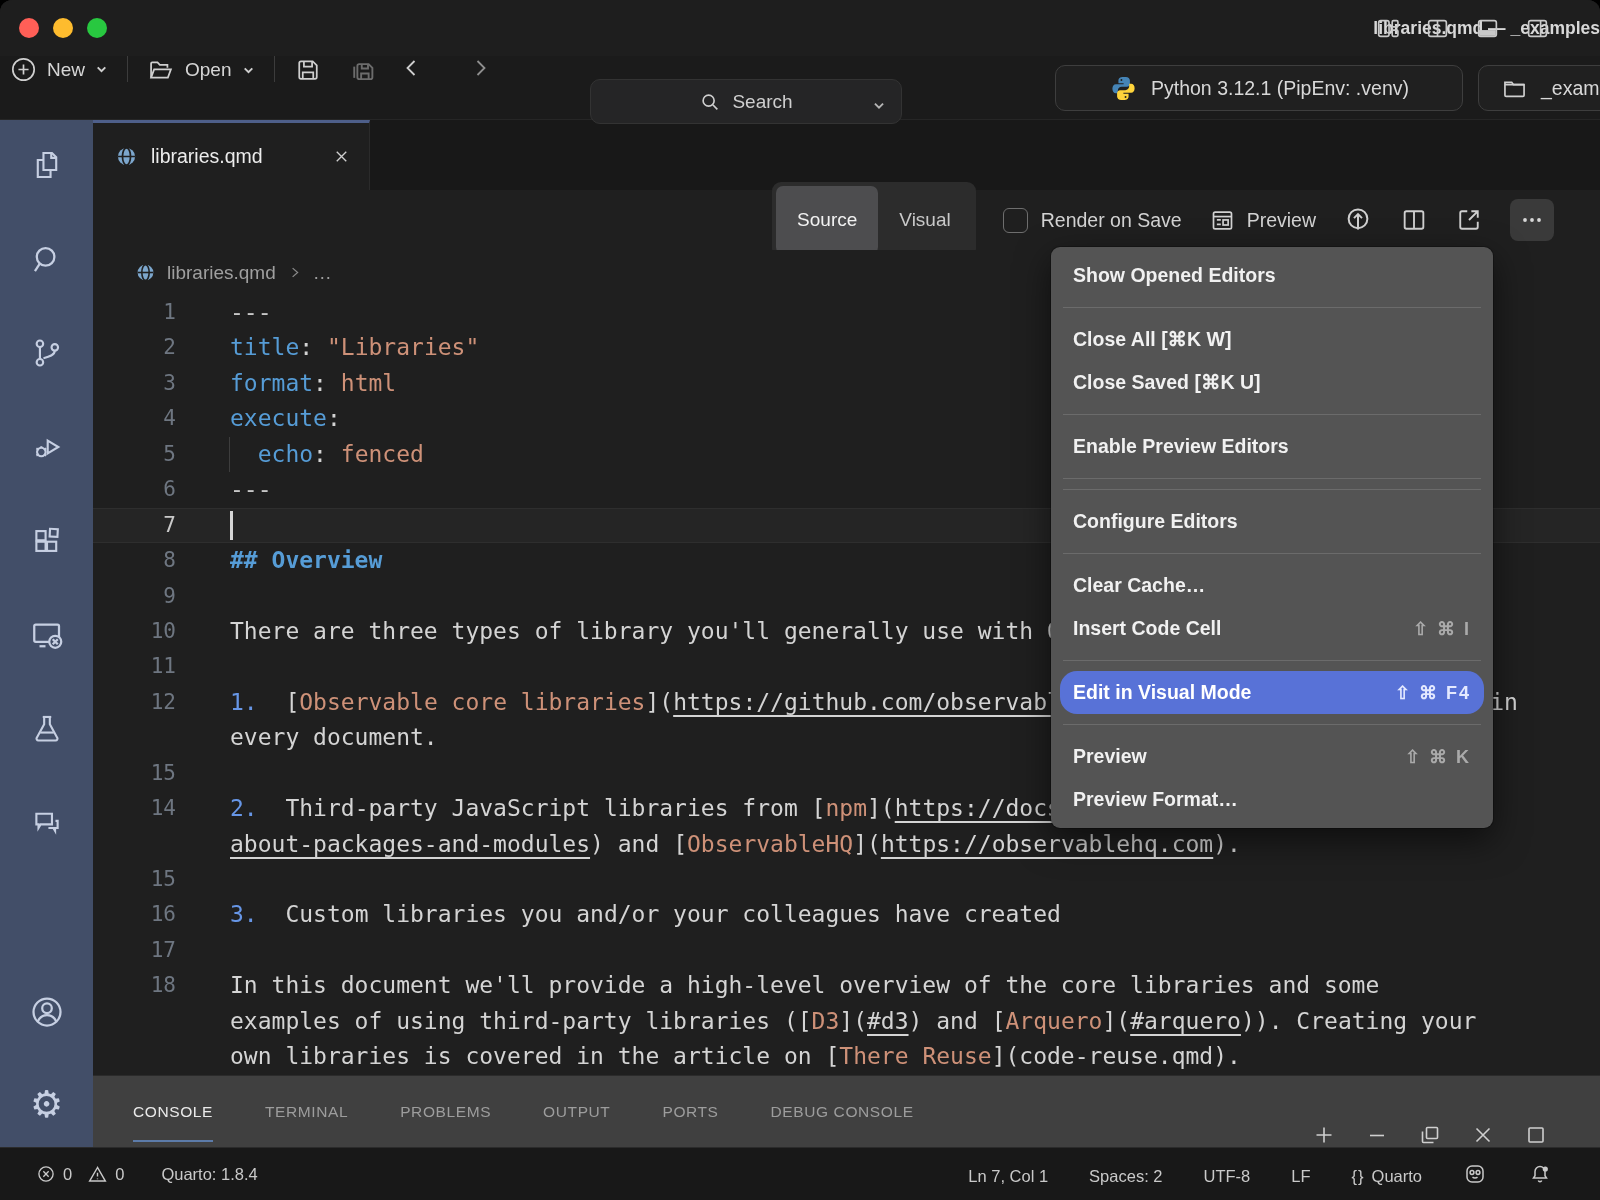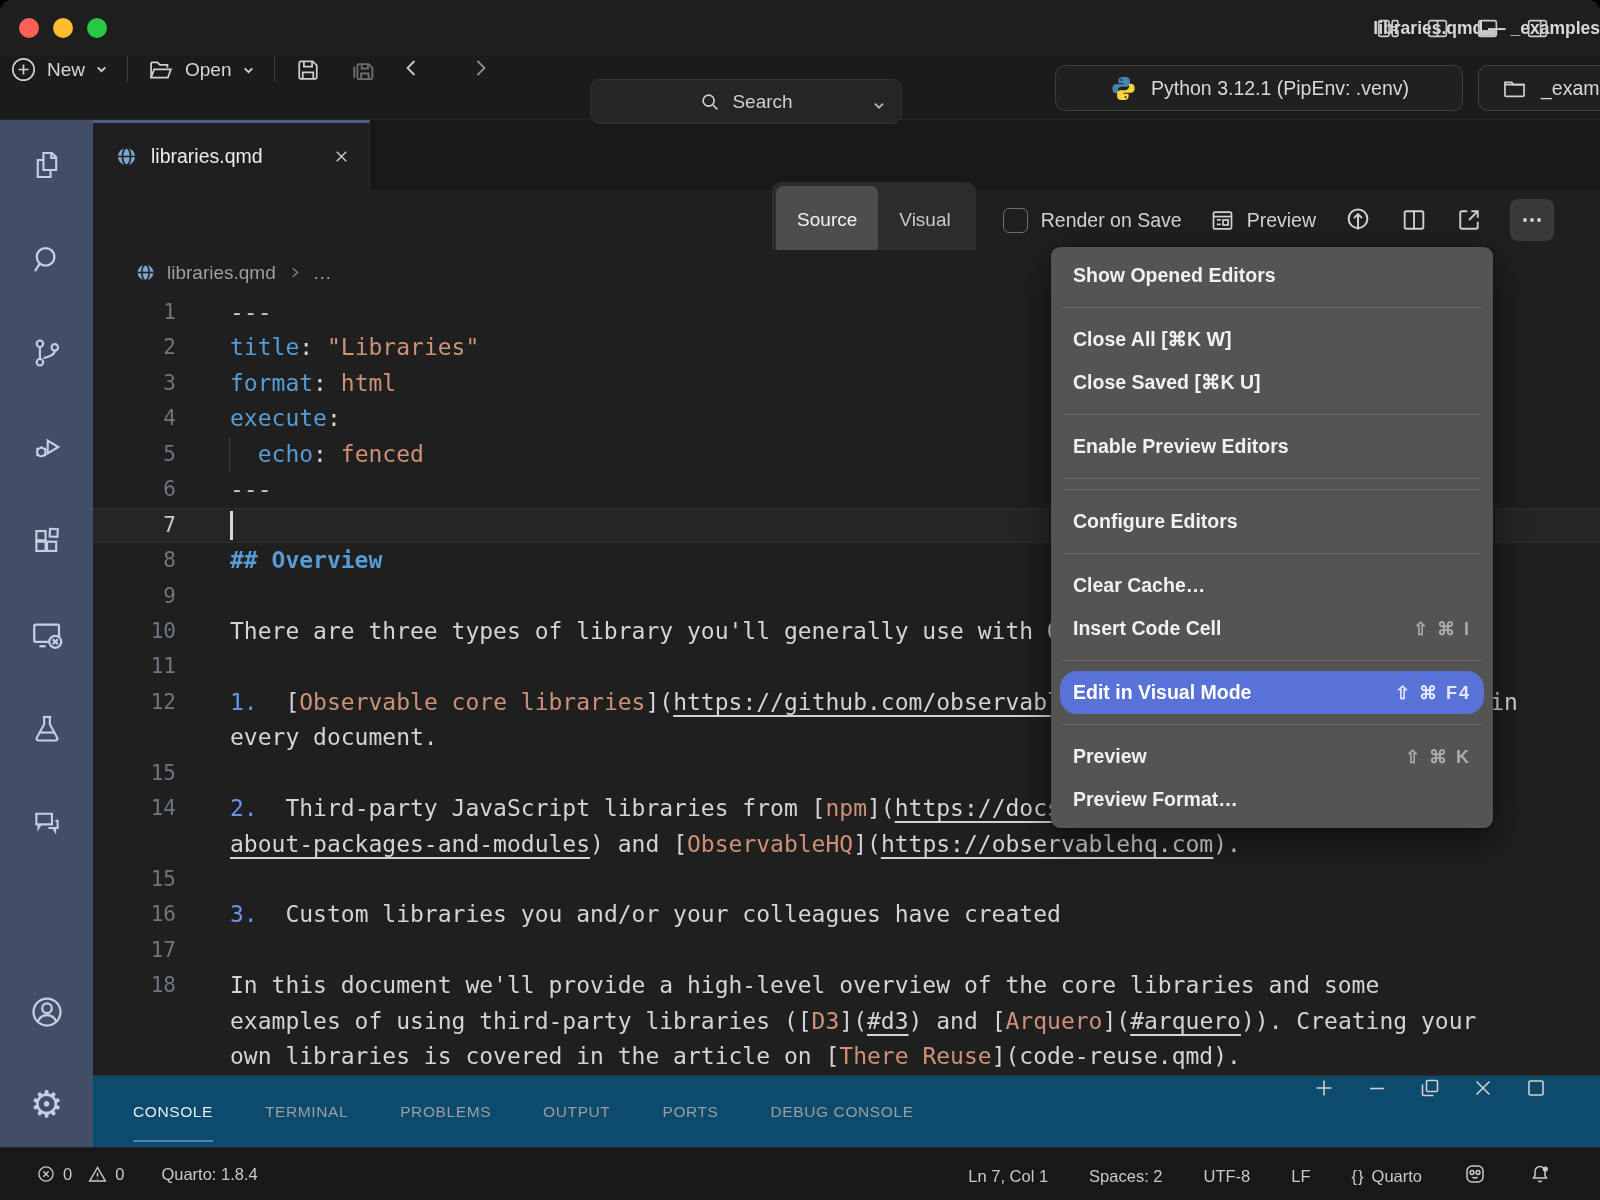--- a/index.html
+++ b/index.html
@@ -66,21 +66,21 @@
   .code-text { display:block; margin-left:54px; position:relative; }
   .indent-guide { position:absolute; left:-1px; top:0; bottom:0; width:1px; background:#3d3d3d; }
   .cursor { position:absolute; left:0; top:3px; width:2.5px; height:29px; background:#d6d6d6; }
   .tk-meta{color:#c8c8c8} .tk-key{color:#569cd6} .tk-pun{color:#d4d4d4}
   .tk-str{color:#ce9178} .tk-txt{color:#d4d4d4} .tk-mark{color:#6796e6}
   .tk-link{color:#ce9178}
   .tk-url{color:#d4d4d4; text-decoration:underline; text-underline-offset:4.5px; text-decoration-thickness:1.5px;}
   .tk-h{color:#569cd6; font-weight:bold;}
 
   
-  .panelbar { height:72px; background:#0c4a6e; border-top:1px solid #2b2b2b; display:flex; align-items:flex-start; padding-left:40px; flex:none; }
+  .panelbar { height:72px; background:#404040; border-top:1px solid #2b2b2b; display:flex; align-items:flex-end; padding-left:40px; flex:none; }
   .panel-tabs { display:flex; gap:52px; height:100%; }
   .panel-tab { font-size:15.5px; letter-spacing:.6px; color:#9d9d9d; position:relative; display:flex; align-items:center; height:100%; }
   .panel-tab.active { color:#eaeaea; }
   .panel-tab.active::after { content:""; position:absolute; left:0; right:0; bottom:5px; height:2px; background:#5c7ba9; }
   .panel-actions { margin-left:auto; display:flex; gap:29px; padding-right:52px; color:#cfcfcf; }
   .panel-actions svg { display:block; }
 
   
   .statusbar { height:53px; background:#181818; border-top:1px solid #2b2b2b; display:flex; align-items:center; padding:0 48px 0 36px; color:#c9c9c9; font-size:16.5px; }
   .sb-left { display:flex; align-items:center; gap:13px; }

